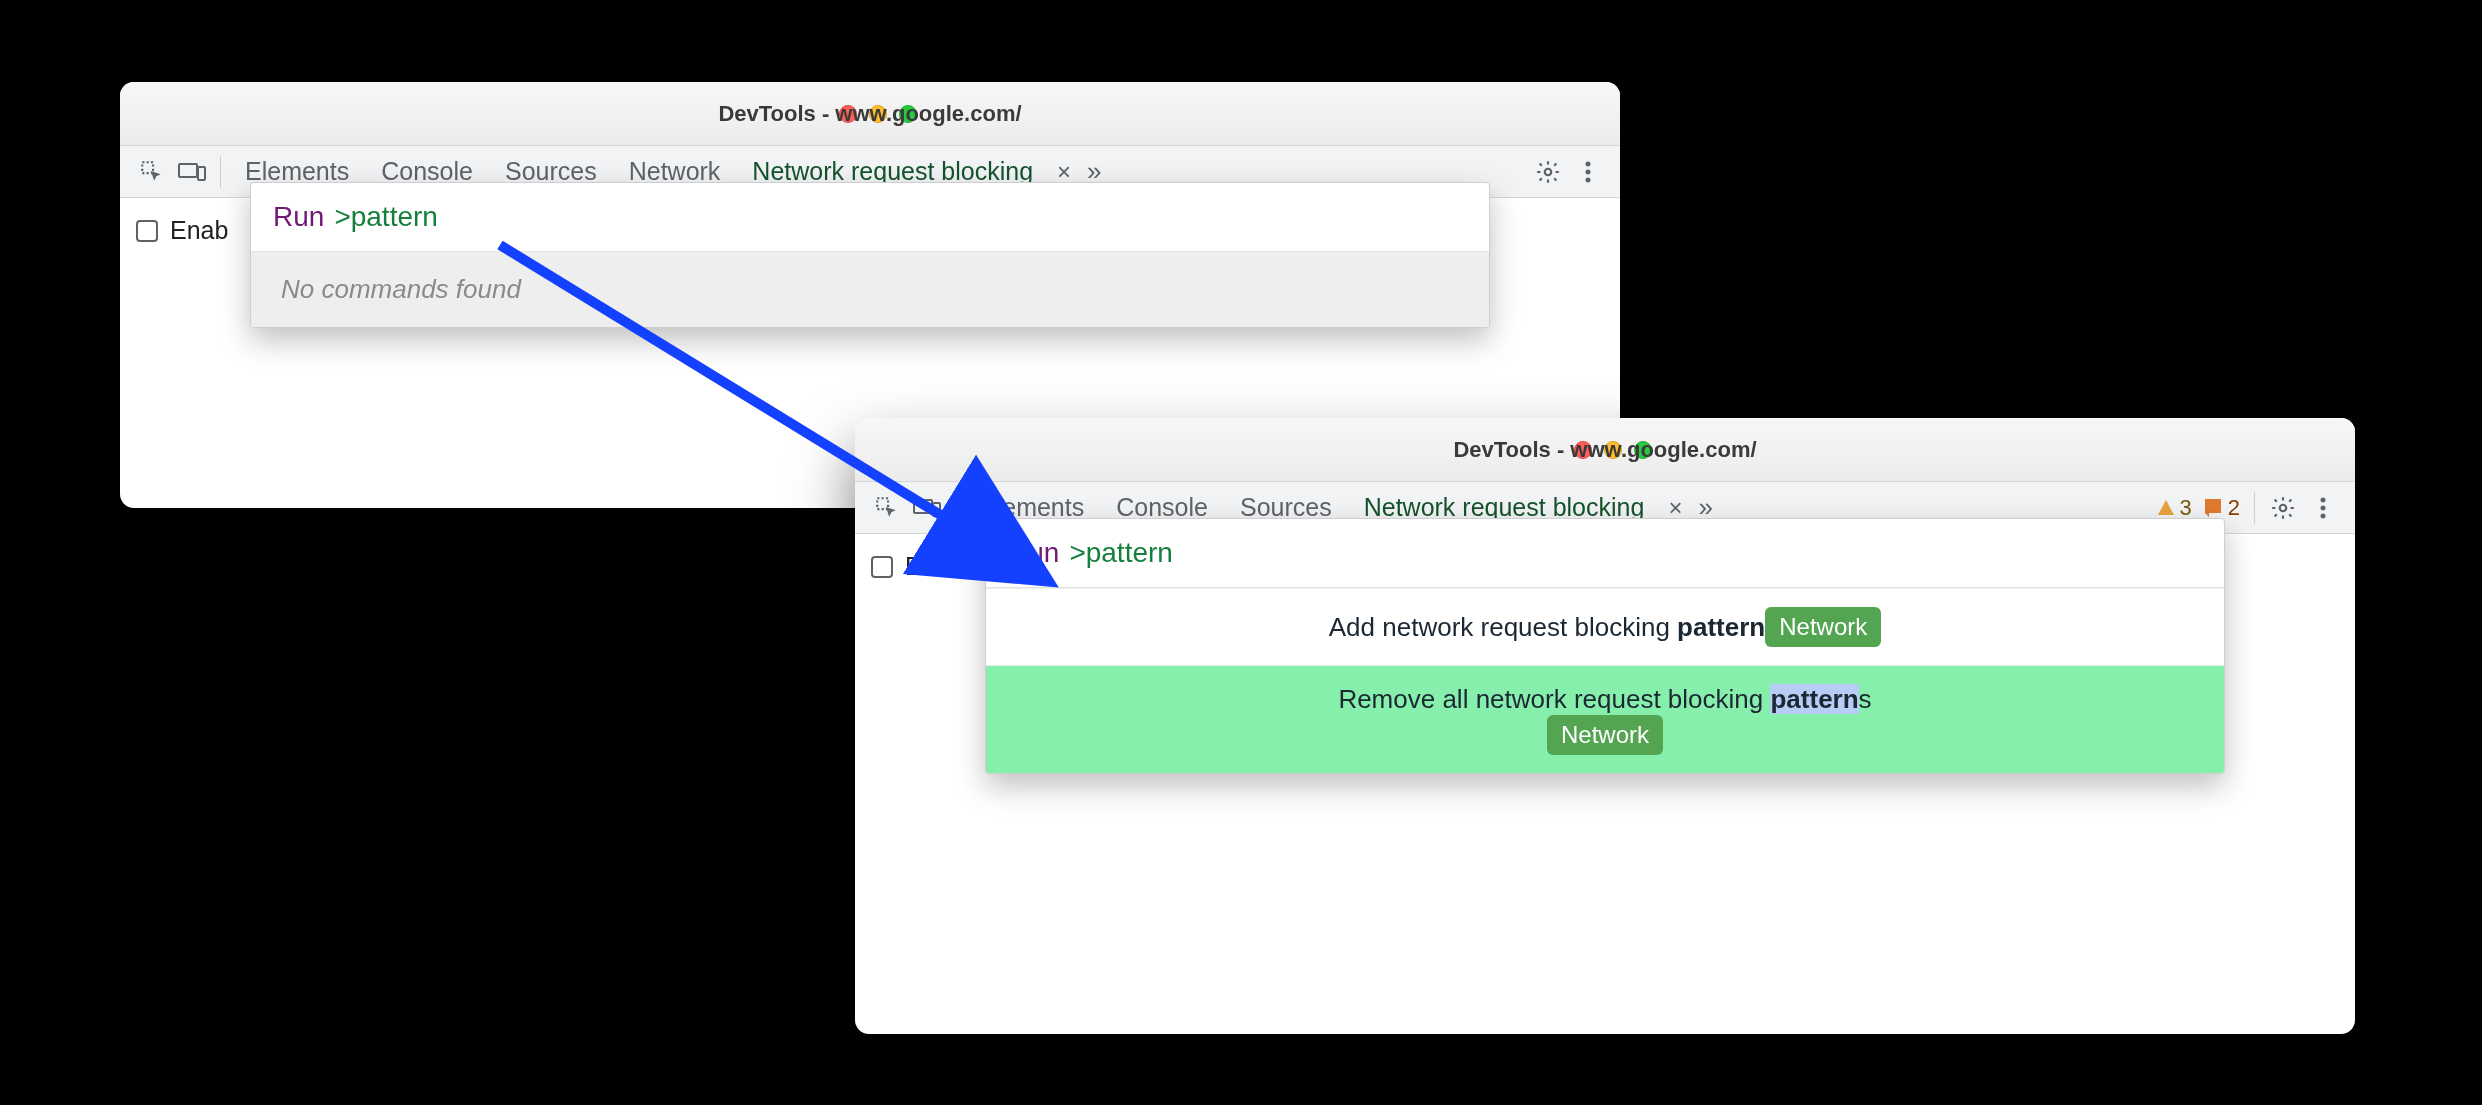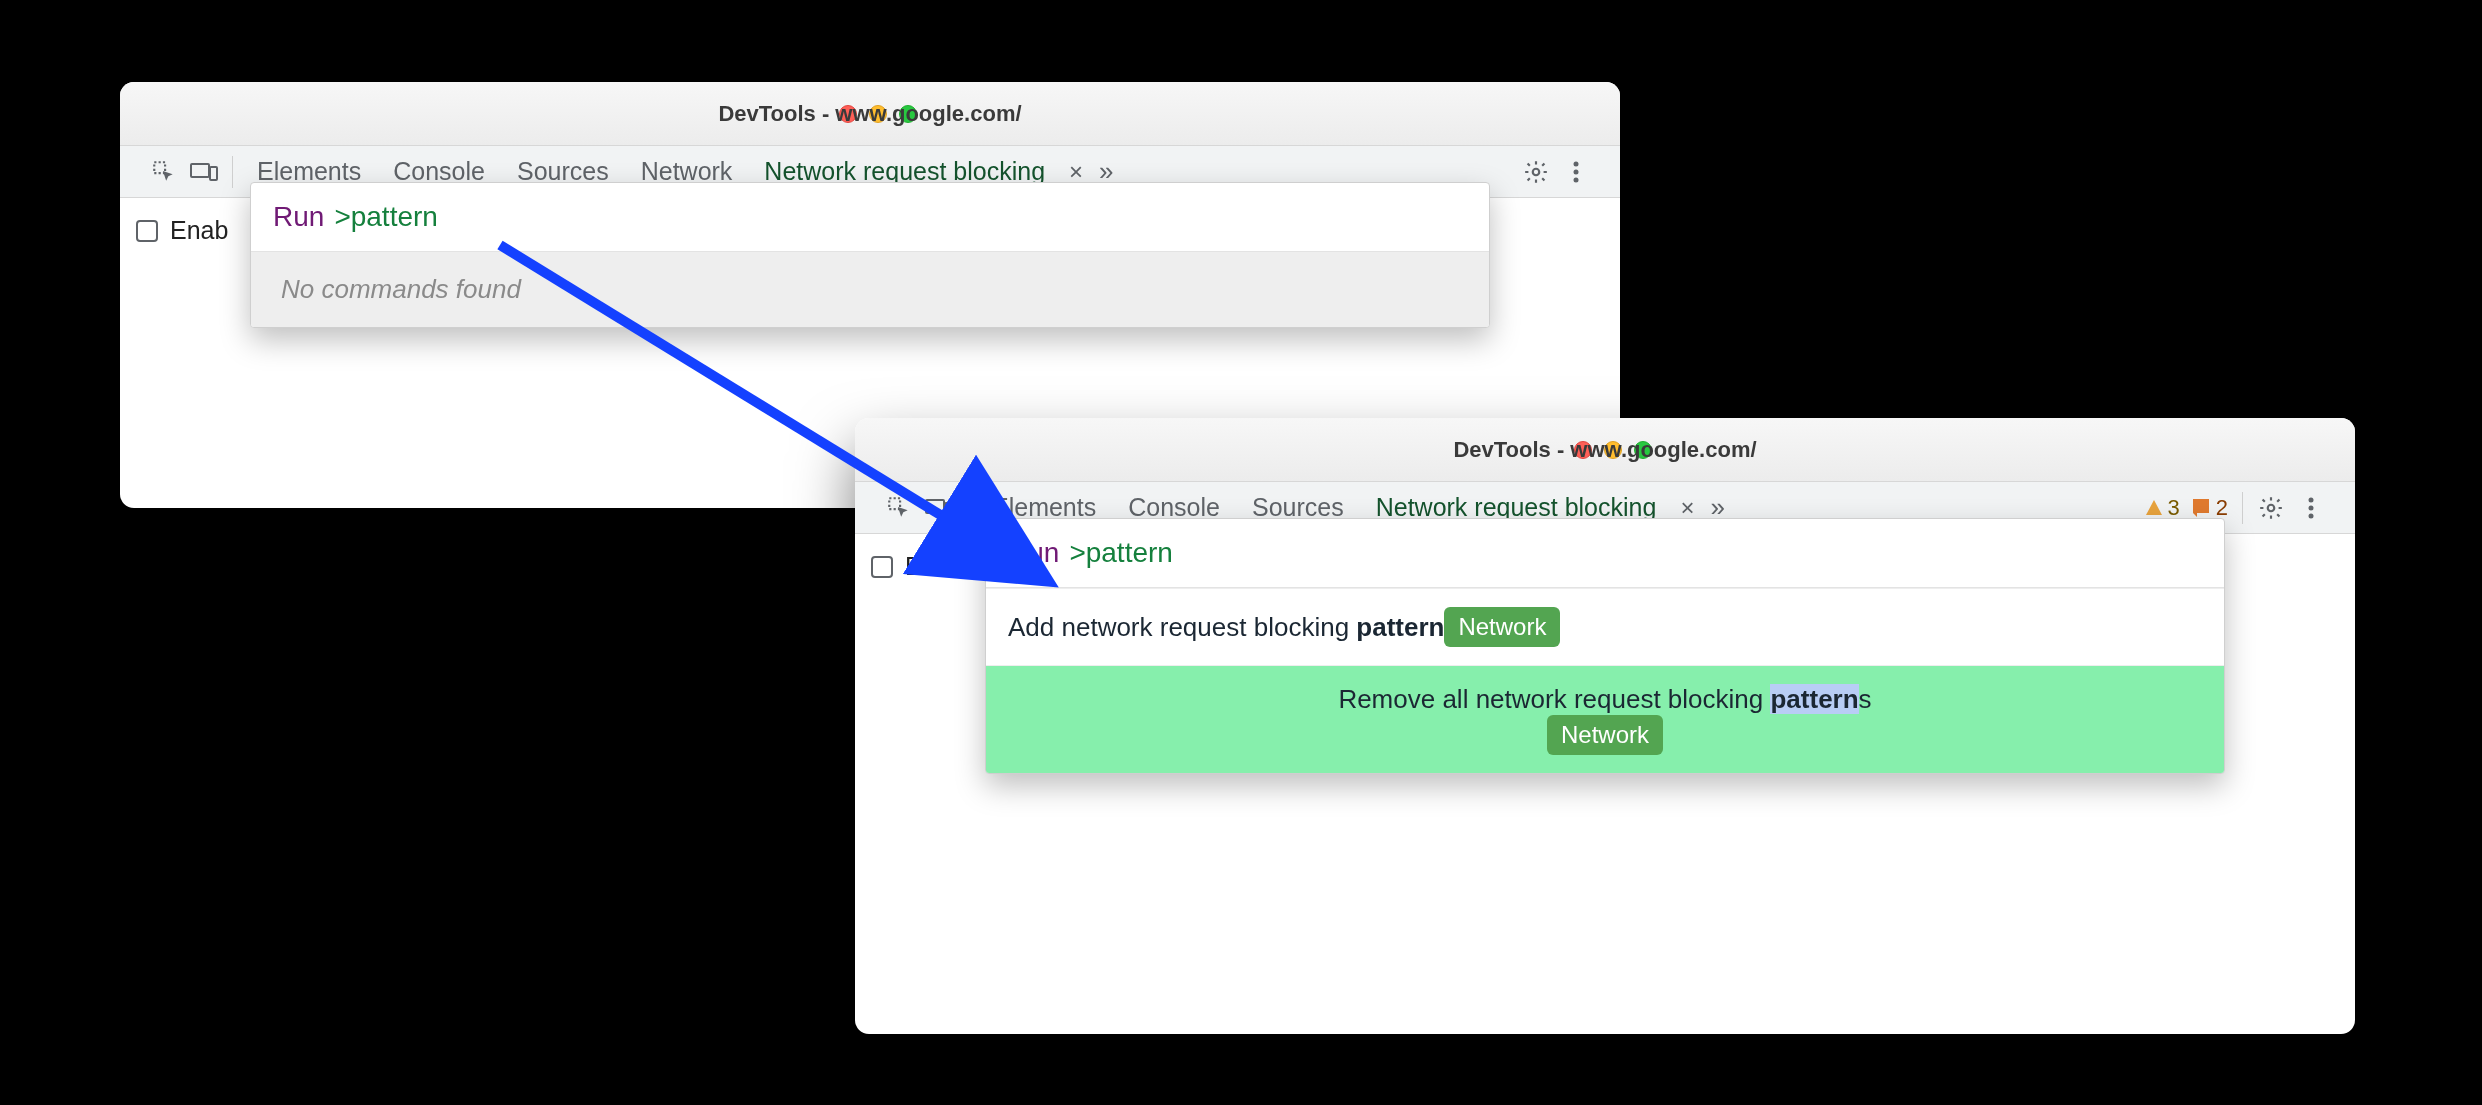--- a/index.html
+++ b/index.html
@@ -41,21 +41,21 @@
   .titlebar-title {
     position:absolute; left:0; right:0; text-align:center;
     font-size: 22px; font-weight:600; color:#3a3a3a;
     pointer-events:none;
   }
   .toolbar {
     height: 52px;
     background:#f1f3f4;
     border-bottom:1px solid #d7d7d7;
     display:flex; align-items:center;
-    padding: 0 26px;
+    padding: 0 14px;
     gap: 4px;
     font-size: 25px;
   }
   .toolbar .icon-btn {
     width:36px; height:36px;
     display:flex; align-items:center; justify-content:center;
     color:#5f6368;
   }
   .divider-v { width:1px; height:32px; background:#cfcfcf; margin:0 6px; }
   .tab {
@@ -108,21 +108,21 @@
   .palette-prefix { color:#701a75; margin-right:10px; }
   .palette-query { color:#15803d; }
   .palette-empty {
     background:#eeeeee;
     color:#8a8a8a;
     font-style:italic;
     padding: 22px 30px;
     font-size:26px;
   }
   .palette-item {
-    display:flex; align-items:center; justify-content:flex-start;
+    display:flex; align-items:center; justify-content:center;
     padding: 18px 22px;
     font-size:26px;
     color:#1b2733;
     border-top:1px solid #eee;
   }
   .palette-item.selected { background:#86efac;flex-direction:column; }
   .palette-item .match { font-weight:700; }
   .palette-item.selected .match { background:#b8cdf5; }
   .chip {
     background:#53a551;

